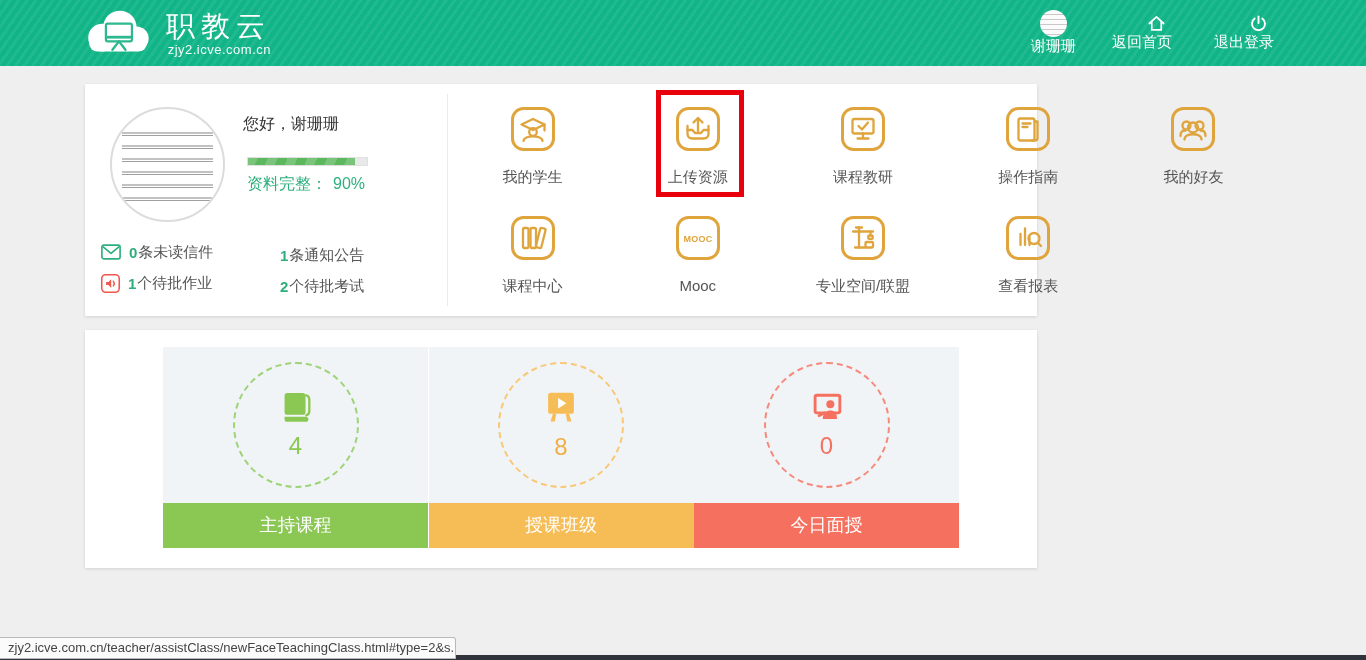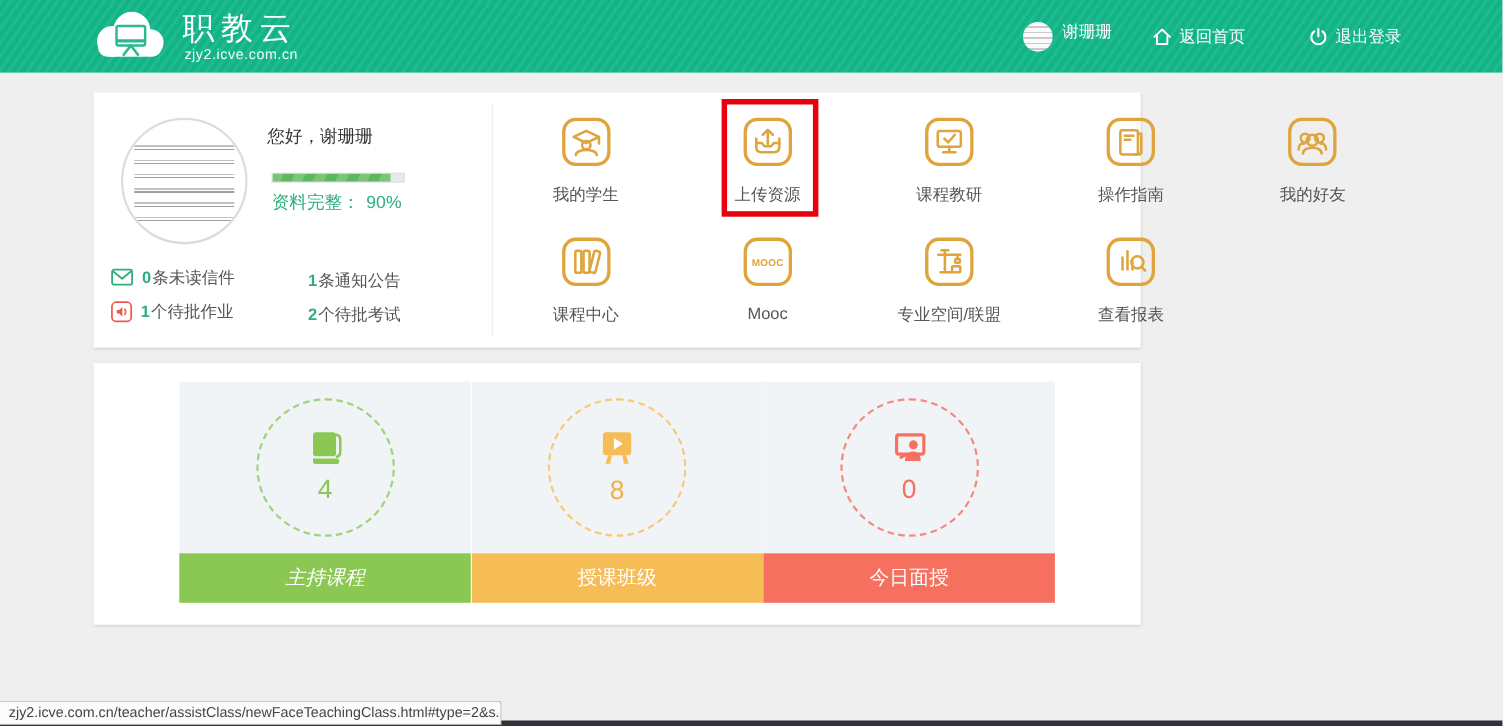--- a/index.html
+++ b/index.html
@@ -17,23 +17,23 @@
       rgba(255,255,255,0.07) 0px, rgba(255,255,255,0.07) 3px,
       rgba(255,255,255,0) 3px, rgba(255,255,255,0) 7px);
     display:flex; align-items:center; justify-content:space-between;
   }
   .logo-area { display:flex; align-items:center; margin-left:78px; }
   .logo-cloud { width:80px; height:54px; }
   .logo-text { margin-left:8px; color:#fff; }
   .logo-title { font-size:29px; letter-spacing:6px; font-weight:400; line-height:32px; }
   .logo-sub { font-size:13px; letter-spacing:0.5px; opacity:0.95;text-align:right; }
   .topbar-right { display:flex; align-items:center; margin-right:92px; color:#fff; font-size:15px; }
-  .tb-item { display:flex; align-items:flex-start; cursor:pointer; }
+  .tb-item { display:flex; align-items:flex-end; cursor:pointer;flex-direction:column; }
   .tb-user { margin-right:36px; }
-  .tb-home { margin-right:57px; }
+  .tb-home { margin-right:42px; }
   .mini-avatar {
     width:27px; height:27px; border-radius:50%; background:#f7f7f7; overflow:hidden; margin-right:9px;
     background-image:repeating-linear-gradient(180deg,#fbfbfb 0 4px,#c9c9c9 4px 5px);
   }
   .tb-item svg { margin-right:6px; }
 
   
   .panel {
     position:absolute; left:85px; width:952px; background:#fff;
     box-shadow:0 1px 3px rgba(0,0,0,0.13);
@@ -93,21 +93,21 @@
     height:156px; background:#f1f4f6; display:flex; align-items:center; justify-content:center;
   }
   .scircle {
     width:126px; height:126px; border-radius:50%;
     display:flex; flex-direction:column; align-items:center; justify-content:center;
   }
   .scount { font-size:24px; margin-top:1px; }
   .sbar { height:45px; text-align:center; line-height:45px; color:#fff; font-size:18px; }
   .c-green .scircle { border:2px dashed #9ed378; }
   .c-green .scount { color:#8bc753; }
-  .c-green .sbar { background:#8bc753;font-style:italic; }
+  .c-green .sbar { background:#8bc753; }
   .c-yellow .scircle { border:2px dashed #f8c876; }
   .c-yellow .scount { color:#f0ae49; }
   .c-yellow .sbar { background:#f6bd56; }
   .c-red .scircle { border:2px dashed #f58a7c; }
   .c-red .scount { color:#f5705e; }
   .c-red .sbar { background:#f5705e; }
 
   
   .status-tip {
     position:absolute; left:0; top:637px; width:456px; height:22px;

